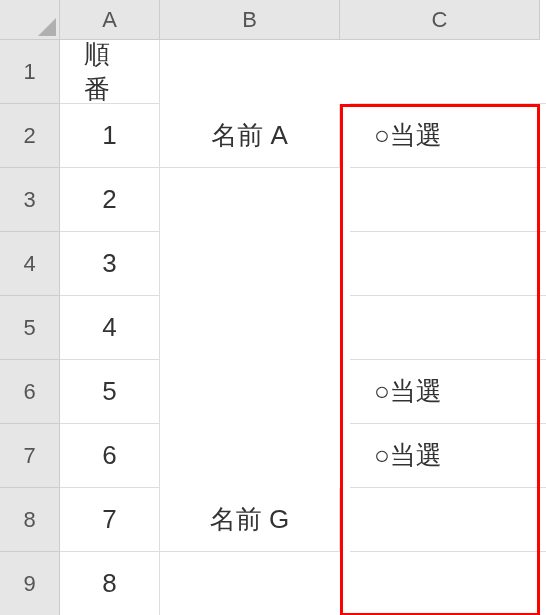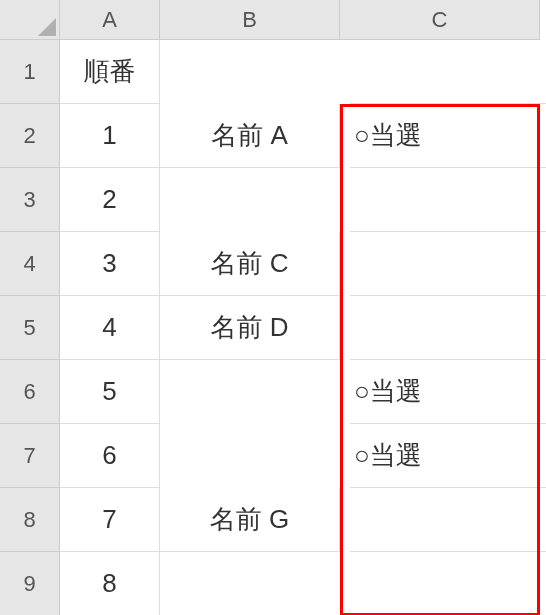--- a/index.html
+++ b/index.html
@@ -61,21 +61,21 @@
   }
   .cell {
     position: absolute;
     background: #ffffff;
     border-right: 1px solid #ddd;
     border-bottom: 1px solid #ddd;
     display: flex;
     align-items: center;
     font-size: 26px;
     color: #333;
-    padding: 0 4px;
+    padding: 0 24px;
   }
   .cell.center { justify-content: center; }
   .cell.left { justify-content: flex-start; margin-left: 10px; }
   .highlight-box {
     position: absolute;
     border: 3px solid #ff0000;
     pointer-events: none;
   }
   
   .col-A { left: 60px;  width: 100px; }
@@ -121,25 +121,23 @@
   <div class="cell left   col-C row-1"></div>
 
   <div class="cell center col-A row-2">1</div>
   <div class="cell center col-B row-2">名前 A</div>
   <div class="cell left   col-C row-2">○当選</div>
 
   <div class="cell center col-A row-3">2</div>
   <div class="cell left   col-C row-3"></div>
 
   <div class="cell center col-A row-4">3</div>
-  <div class="cell center col-B row-4">名前 C</div>
   <div class="cell left   col-C row-4"></div>
 
   <div class="cell center col-A row-5">4</div>
-  <div class="cell center col-B row-5">名前 D</div>
   <div class="cell left   col-C row-5"></div>
 
   <div class="cell center col-A row-6">5</div>
   <div class="cell left   col-C row-6">○当選</div>
 
   <div class="cell center col-A row-7">6</div>
   <div class="cell left   col-C row-7">○当選</div>
 
   <div class="cell center col-A row-8">7</div>
   <div class="cell center col-B row-8">名前 G</div>

